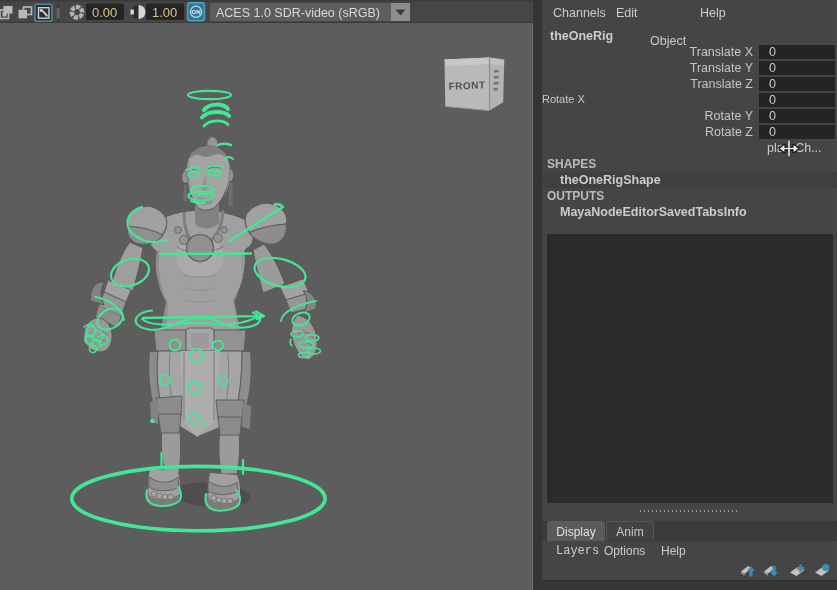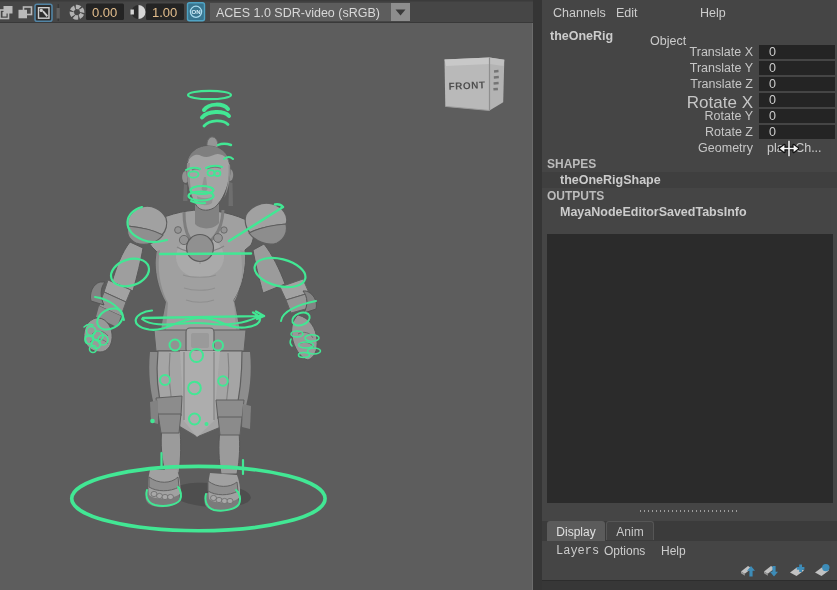--- a/index.html
+++ b/index.html
@@ -251,30 +251,29 @@
 
     <div class="abs" style="left:0;top:45px;width:211px;text-align:right;font-size:12.5px;color:#c6c6c6;">Translate X</div>
     <div class="abs" style="left:217px;top:44.5px;width:76px;height:14px;background:#242424;"></div>
     <div class="abs" style="left:227px;top:45px;font-size:12.5px;color:#cccccc;">0</div>
     <div class="abs" style="left:0;top:61px;width:211px;text-align:right;font-size:12.5px;color:#c6c6c6;">Translate Y</div>
     <div class="abs" style="left:217px;top:60.5px;width:76px;height:14px;background:#242424;"></div>
     <div class="abs" style="left:227px;top:61px;font-size:12.5px;color:#cccccc;">0</div>
     <div class="abs" style="left:0;top:77px;width:211px;text-align:right;font-size:12.5px;color:#c6c6c6;">Translate Z</div>
     <div class="abs" style="left:217px;top:76.5px;width:76px;height:14px;background:#242424;"></div>
     <div class="abs" style="left:227px;top:77px;font-size:12.5px;color:#cccccc;">0</div>
-    <div class="abs" style="left:0;top:93px;width:211px;text-align:right;font-size:17px;color:#c6c6c6;">Rotate X</div>
+    <div class="abs" style="left:0;top:93px;width:211px;text-align:left;font-size:11px;color:#c6c6c6;">Rotate X</div>
     <div class="abs" style="left:217px;top:92.5px;width:76px;height:14px;background:#242424;"></div>
     <div class="abs" style="left:227px;top:93px;font-size:12.5px;color:#cccccc;">0</div>
     <div class="abs" style="left:0;top:109px;width:211px;text-align:right;font-size:12.5px;color:#c6c6c6;">Rotate Y</div>
     <div class="abs" style="left:217px;top:108.5px;width:76px;height:14px;background:#242424;"></div>
     <div class="abs" style="left:227px;top:109px;font-size:12.5px;color:#cccccc;">0</div>
     <div class="abs" style="left:0;top:125px;width:211px;text-align:right;font-size:12.5px;color:#c6c6c6;">Rotate Z</div>
     <div class="abs" style="left:217px;top:124.5px;width:76px;height:14px;background:#242424;"></div>
     <div class="abs" style="left:227px;top:125px;font-size:12.5px;color:#cccccc;">0</div>
-    <div class="abs" style="left:0;top:141px;width:211px;text-align:right;font-size:12.5px;color:#c6c6c6;">Geometry</div>
     <div class="abs" style="left:225px;top:141px;font-size:12.5px;color:#cccccc;">pla<span style="letter-spacing:8px;"> </span>Ch...</div>
     <svg class="abs" style="left:237px;top:140px;" width="20" height="17" viewBox="0 0 20 17">
       <g stroke="#111111" stroke-width="2.4" fill="#f5f5f5" stroke-linejoin="round">
         <path d="M10,0.8 L10,16.2" fill="none"></path>
         <path d="M0.8,8.5 L5.4,4.9 L5.4,12.1 Z"></path>
         <path d="M19.2,8.5 L14.6,4.9 L14.6,12.1 Z"></path>
         <path d="M4.8,7.6 L15.2,7.6 L15.2,9.4 L4.8,9.4 Z"></path>
       </g>
       <g fill="#f5f5f5">
         <path d="M9.2,0.8 L10.8,0.8 L10.8,16.2 L9.2,16.2 Z"></path>

